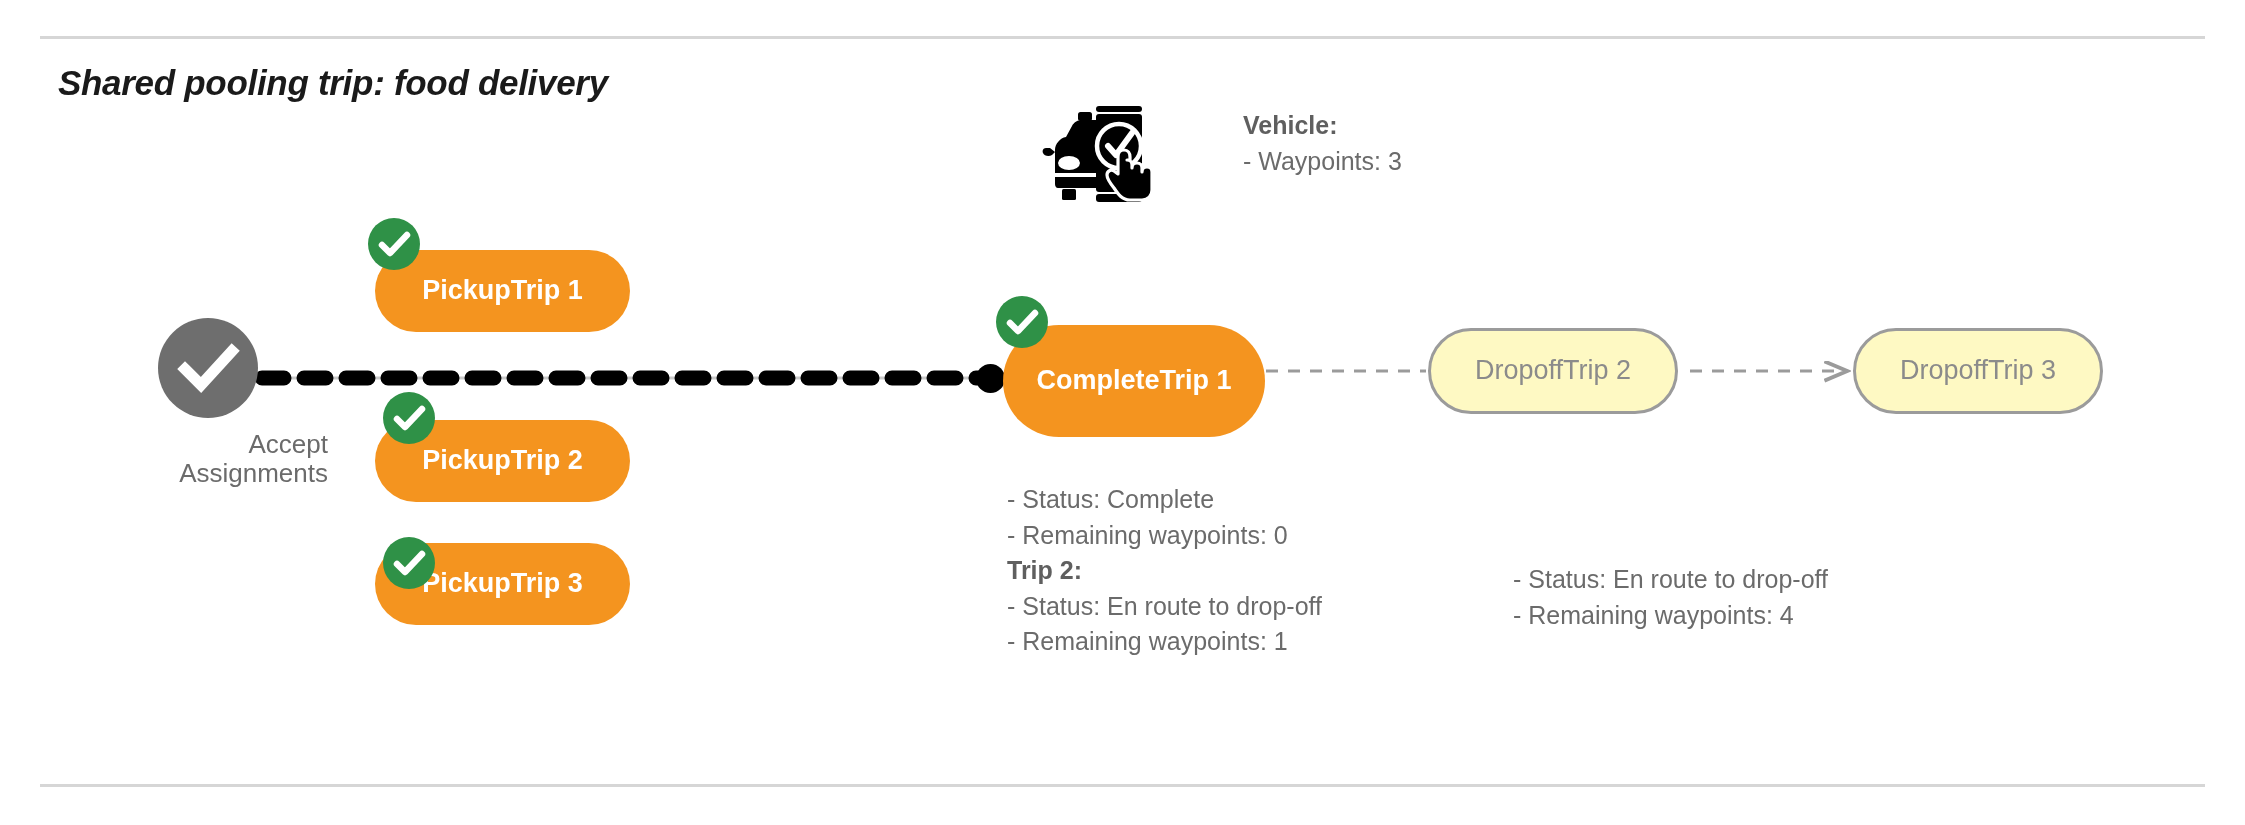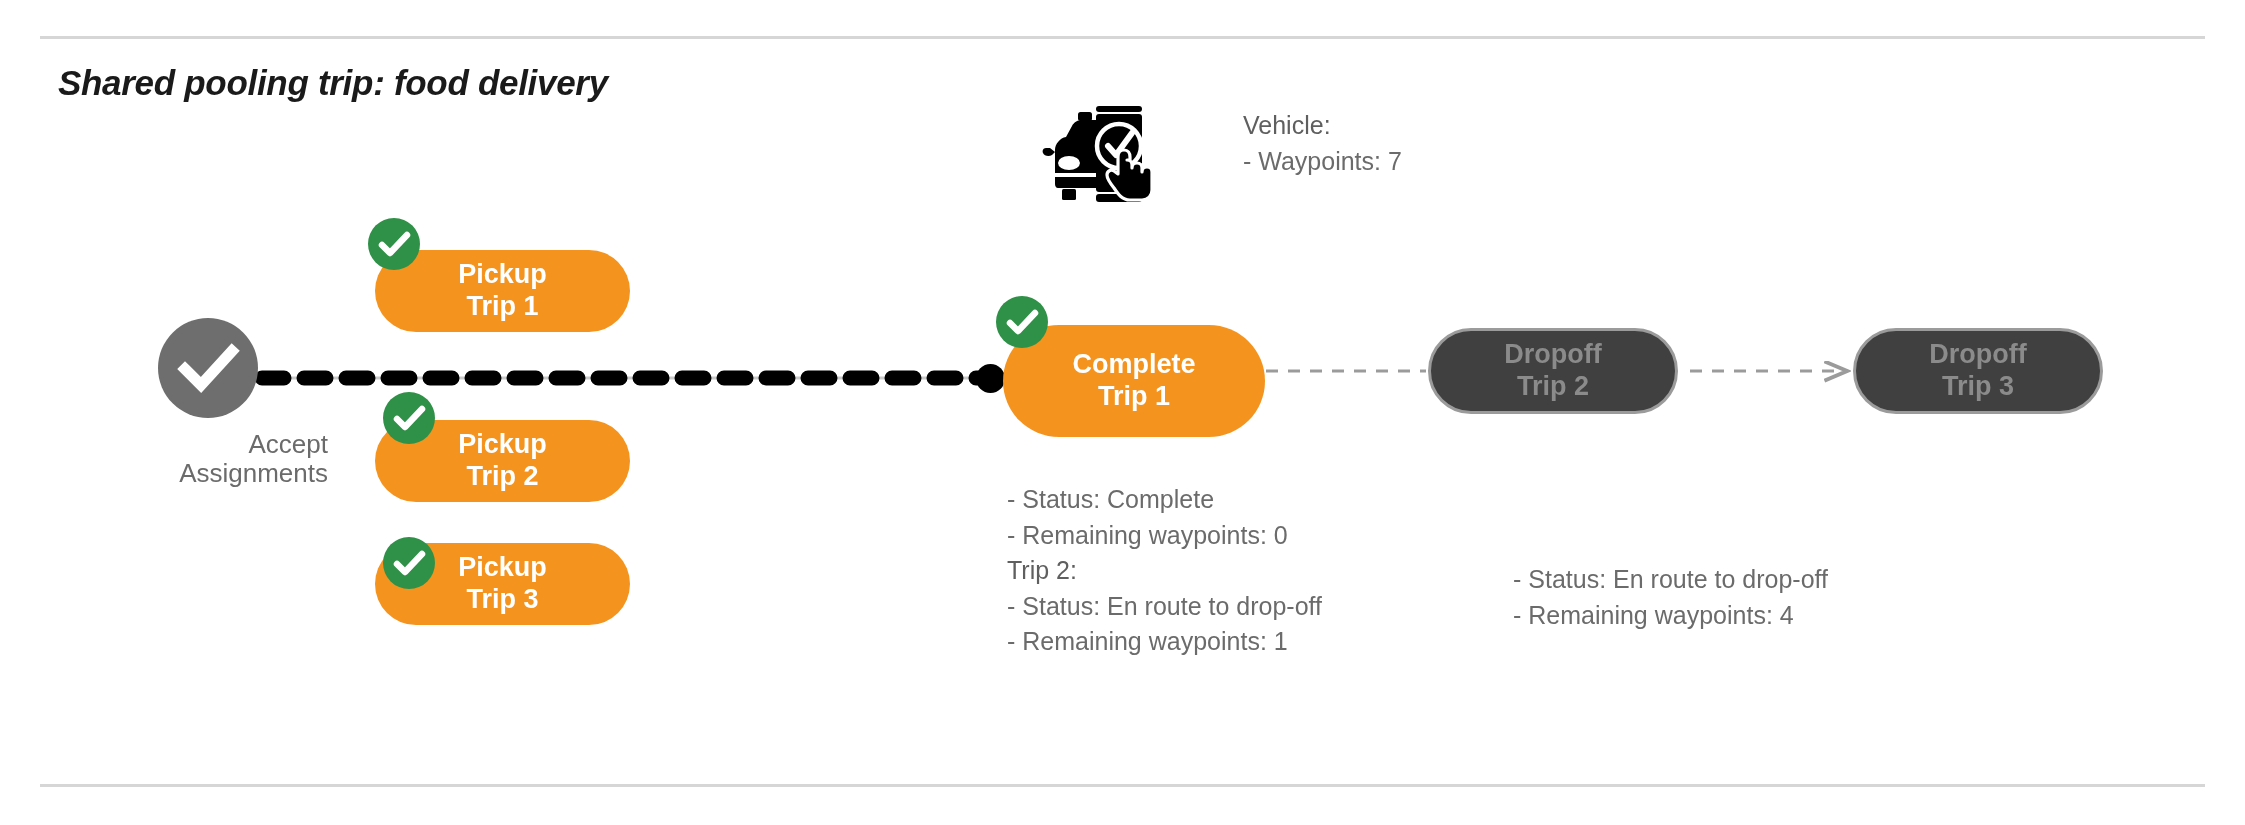--- a/index.html
+++ b/index.html
@@ -84,38 +84,37 @@
     color: #6b6b6b;
     white-space: pre-line;
   }
 
   
   .pill {
     position: absolute;
     box-sizing: border-box;
     border-radius: 60px;
     display: flex;
-    flex-direction: column;
     align-items: center;
     justify-content: center;
     font-size: 27px;
     line-height: 1.17;
     text-align: center;
     white-space: pre-line;
   }
   .pill.filled {
     background: #F4941F;
     color: #ffffff;
     font-weight: bold;
   }
   .pill.outlined {
-    background: #404040;
+    background: #fef9c3;
     border: 3px solid #9b9b9b;
     color: #8b8b8b;
-    font-weight: bold;
+    font-weight: normal;
   }
 
   
   .badge {
     position: absolute;
     width: 52px;
     height: 52px;
     border-radius: 50%;
     background: #2F9147;
     display: flex;
@@ -162,21 +161,21 @@
 
   
   .anno {
     position: absolute;
     font-size: 25px;
     line-height: 1.42;
     color: #6b6b6b;
     white-space: nowrap;
   }
   .anno .hd {
-    font-weight: normal;
+    font-weight: bold;
     color: #5f5f5f;
   }
   .anno-vehicle { left: 1243px; top: 108px; }
   .anno-trip12  { left: 1007px; top: 482px; }
   .anno-trip3   { left: 1513px; top: 562px; }
 </style>
 </head>
 <body>
 
 <div class="stage">
@@ -297,21 +296,21 @@
                  C104 77 102 75 99 75 C96 75 94 77 94 80 L94 77
                  C94 74 92 72 89 72 L92 72 L92 69 C92 65 90 62 86 62 Z"></path>
       </g>
     </svg>
   </div>
 
   <div class="anno anno-vehicle">
     <div>
       <span class="hd">Vehicle</span><span class="hd">:</span>
     </div>
-    <div>- Waypoints: 7</div>
+    <div>- Waypoints: 3</div>
   </div>
 
   <div class="anno anno-trip12">
     <div>- Status:  Complete</div>
     <div>- Remaining waypoints: 0</div>
     <div>
       <span class="hd">Trip 2</span><span class="hd">:</span>
     </div>
     <div>- Status:  En route to drop-off</div>
     <div>- Remaining waypoints: 1</div>

